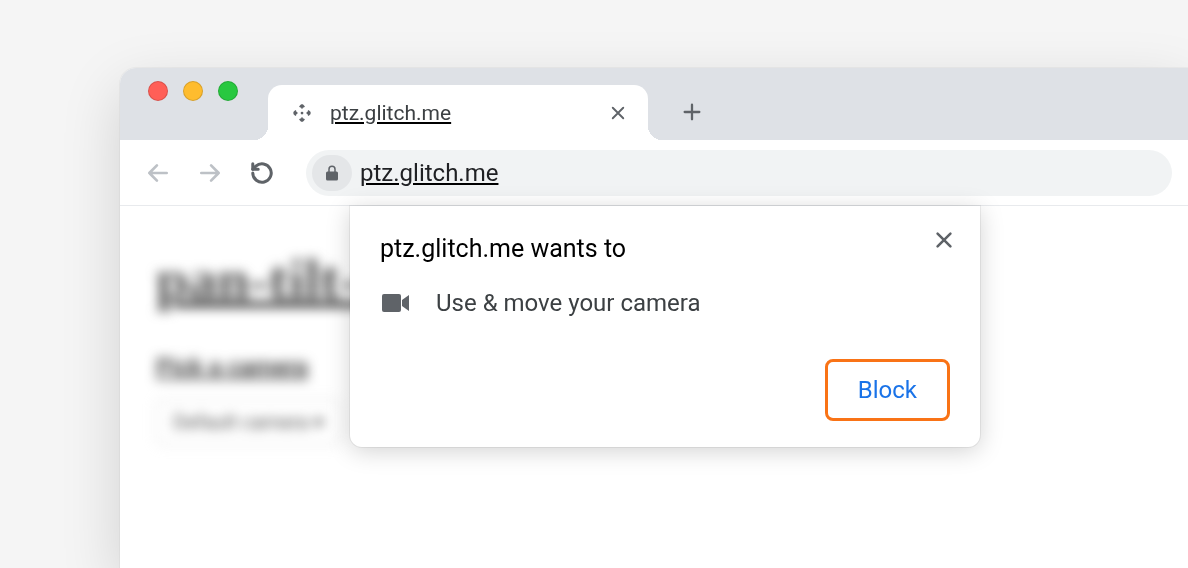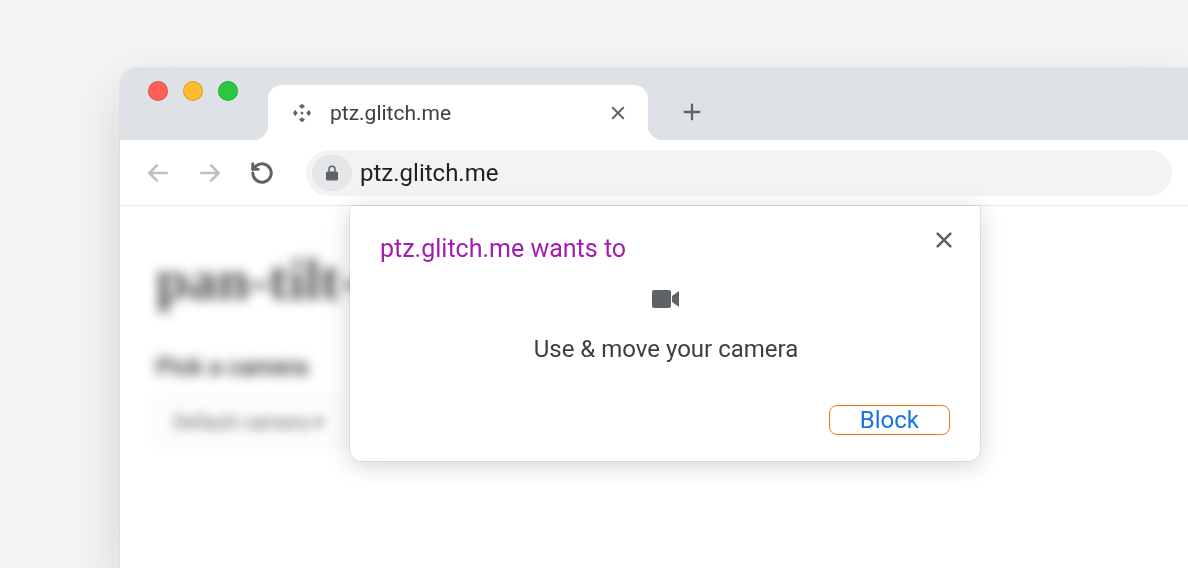--- a/index.html
+++ b/index.html
@@ -20,20 +20,21 @@
     .browser-window {
       position: absolute;
       top: 68px;
       left: 120px;
       right: 0;
       bottom: 0;
       background: #ffffff;
       border-radius: 16px 0 0 0;
       box-shadow: 0 20px 60px rgba(0,0,0,0.15), 0 0 0 1px rgba(0,0,0,0.03);
       overflow: hidden;
+      text-decoration: underline;
     }
 
     
     .tab-strip {
       height: 72px;
       background: #dee1e6;
       display: flex;
       align-items: flex-end;
       padding-left: 14px;
     }
@@ -245,56 +246,55 @@
       height: 28px;
       display: flex;
       align-items: center;
       justify-content: center;
       color: #5f6368;
       cursor: pointer;
     }
 
     .dialog-title {
       font-size: 25px;
-      color: #a21caf;
+      color: #000000;
       margin-bottom: 26px;
     }
 
     .permission-row {
       display: flex;
       align-items: center;
       gap: 26px;
       margin-bottom: 42px;
       padding-left: 2px;
-      flex-direction: column;
     }
 
     .camera-icon {
       width: 28px;
       height: 20px;
       color: #5f6368;
     }
 
     .permission-text {
       font-size: 24px;
       color: #3c4043;
     }
 
     .dialog-buttons {
       display: flex;
       justify-content: flex-end;
       gap: 18px;
     }
 
     .dialog-btn {
-      padding: 0 30px;
+      padding: 14px 30px;
       font-size: 24px;
       color: #1a73e8;
       background: #ffffff;
-      border: 1px solid #f97316;
+      border: 3px solid #f97316;
       border-radius: 8px;
       cursor: pointer;
       font-family: inherit;
     }
 
     svg { display: block; }
   </style>
 </head>
 <body>
 

